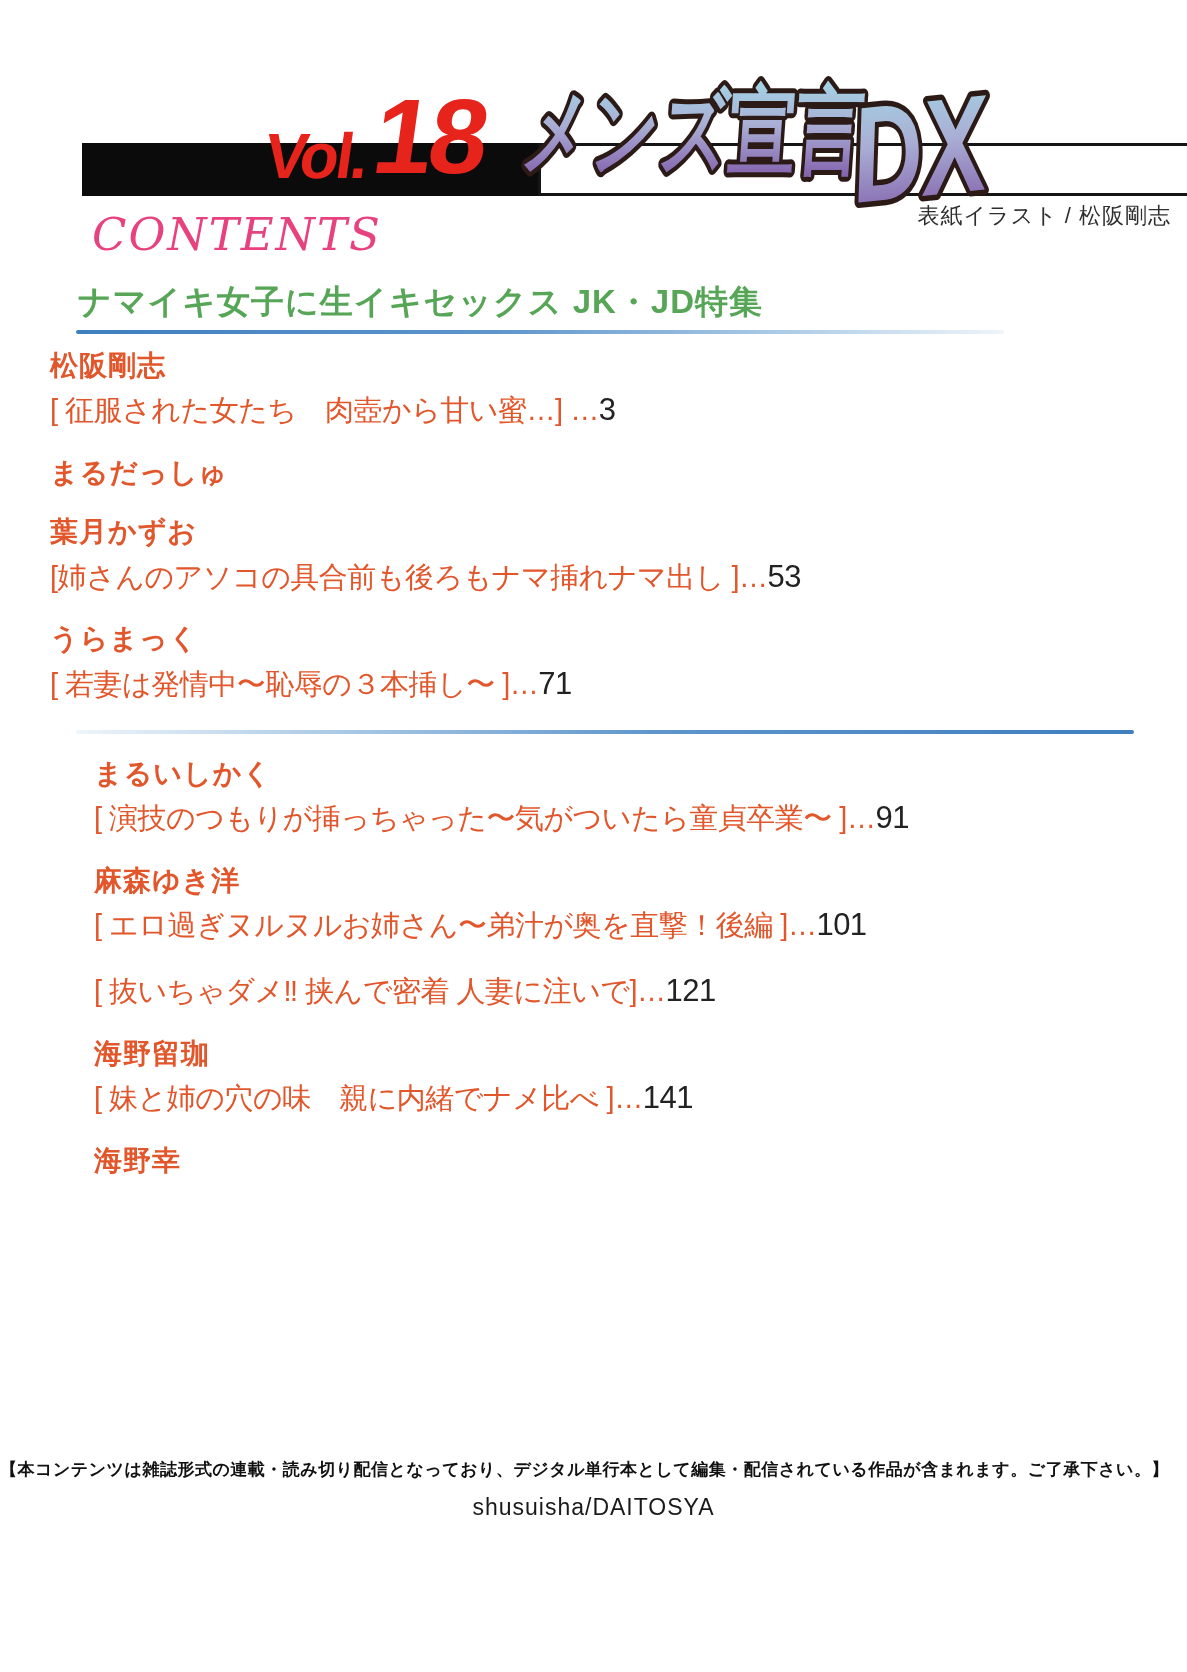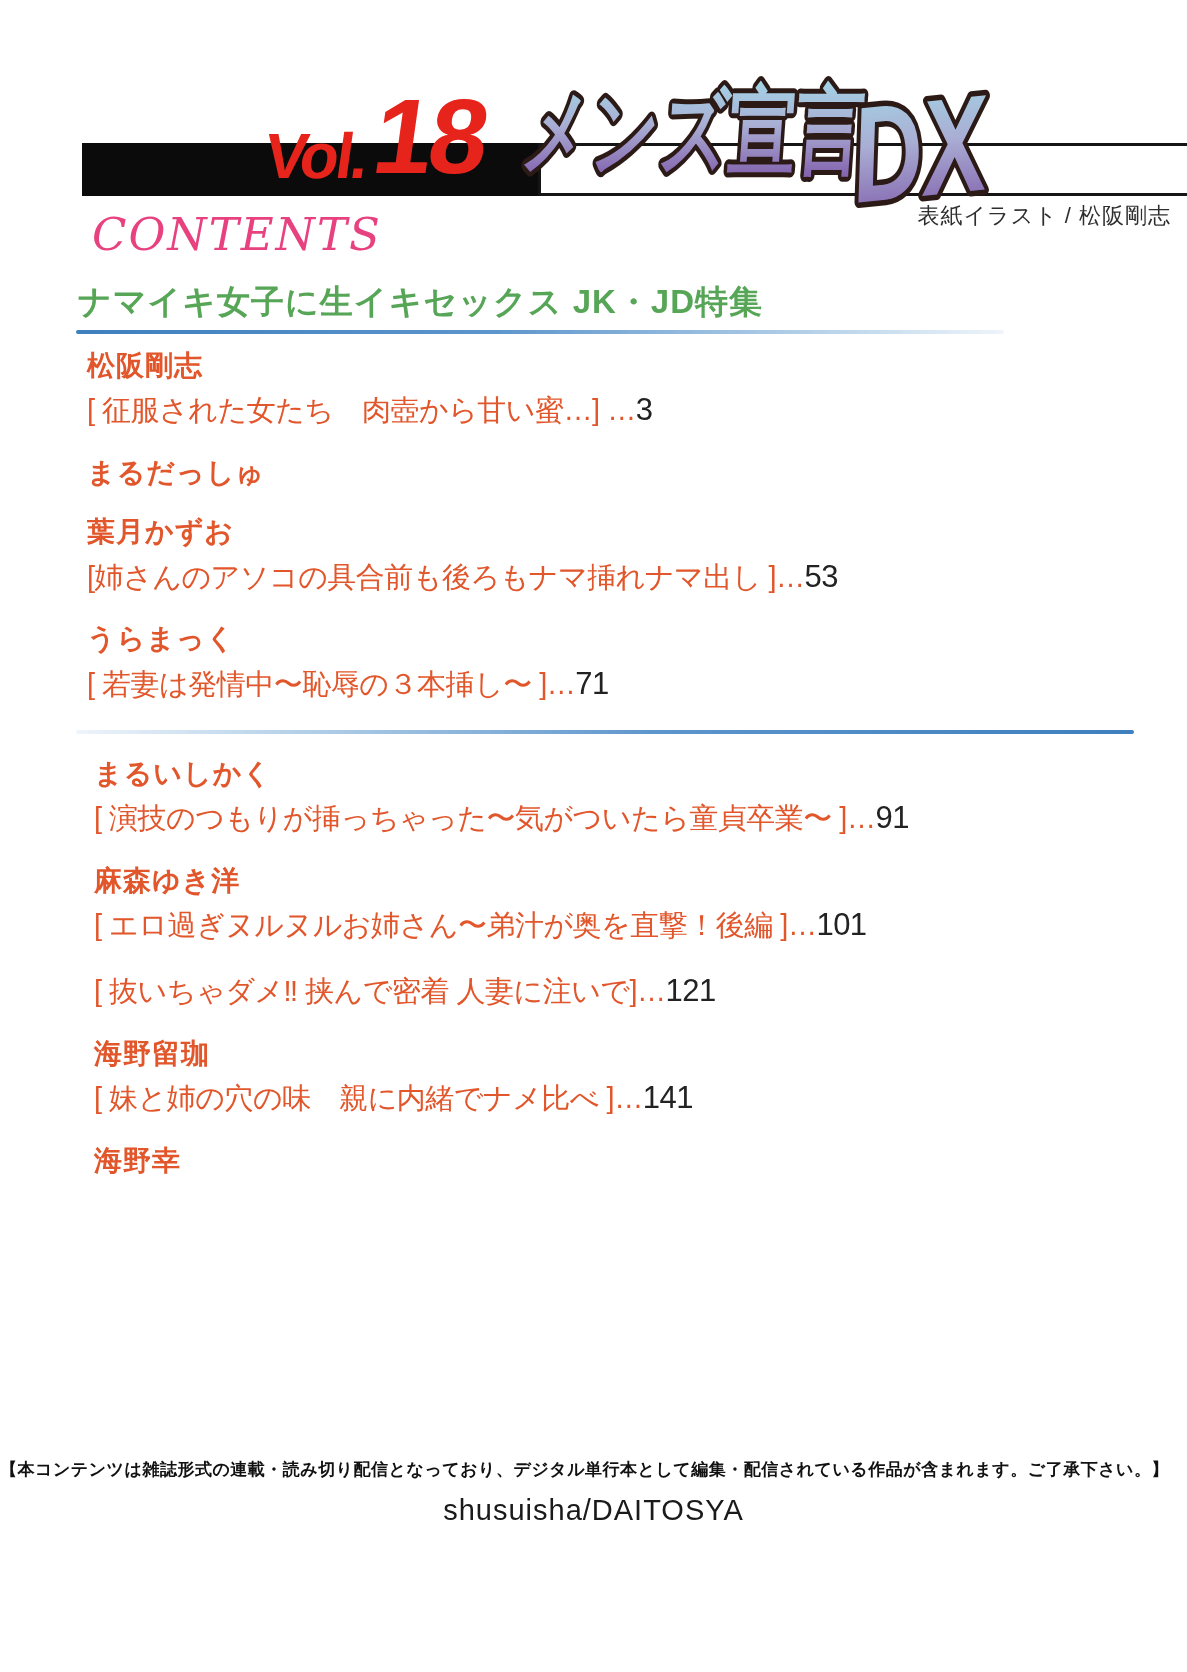--- a/index.html
+++ b/index.html
@@ -31,34 +31,34 @@
   .main { position:absolute; left:0; top:284px; width:1073px; }
   .feature-heading { margin-left:78px; font-size:33px; font-weight:bold; color:#57a657;
                      letter-spacing:1px; line-height:1.1; }
   .rule { height:4px; border-radius:2px; }
   .rule-top { margin:10px 0 0 76px; width:928px;
               background:linear-gradient(to right,#3e7fbe 0%,#5d95cc 45%,#b7d2e9 80%,#eef4fa 100%); }
   .rule-bottom { margin:16px 0 0 76px; width:1058px;
                  background:linear-gradient(to right,#eef4fa 0%,#b7d2e9 20%,#5d95cc 55%,#3e7fbe 100%); }
 
   .toc { }
-  .section-feature { margin-left:87px; margin-top:16px; }
+  .section-feature { margin-left:50px; margin-top:16px; }
   .section-regular { margin-left:94px; margin-top:24px; }
   .entry { margin-bottom:27px; }
   .author { font-size:28px; font-weight:bold; color:#e2562b; line-height:1.15; margin-bottom:9px;
             letter-spacing:1px; }
   .title-line { font-size:29px; color:#e2562b; line-height:1.25; letter-spacing:-0.5px; white-space:nowrap; }
   .leader { color:#e2562b; }
   .pagenum { color:#222222; font-size:31px; }
 
   
   .disclaimer { position:absolute; top:1458px; left:0; width:1187px; 
                 font-size:17px; font-weight:bold; color:#111; letter-spacing:0.5px; }
   .publisher { position:absolute; top:1494px; left:0; width:1187px; text-align:center;
-               font-size:29px; color:#1a1a1a; letter-spacing:1px; }
+               font-size:23px; color:#1a1a1a; letter-spacing:1px; }
 </style>
 </head>
 <body>
 
 <div class="page">
 
   <div class="bar-black"></div>
   <div class="bar-white"></div>
 
   <div class="vol">

